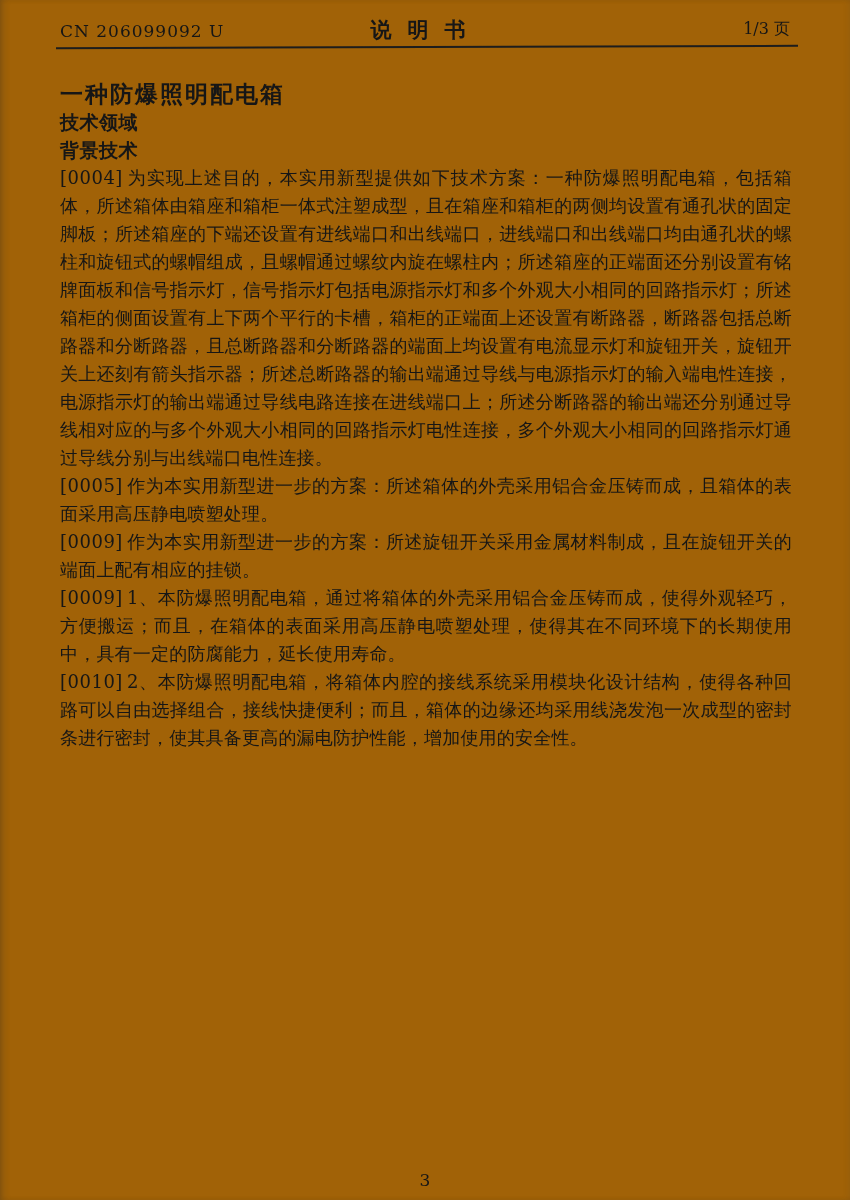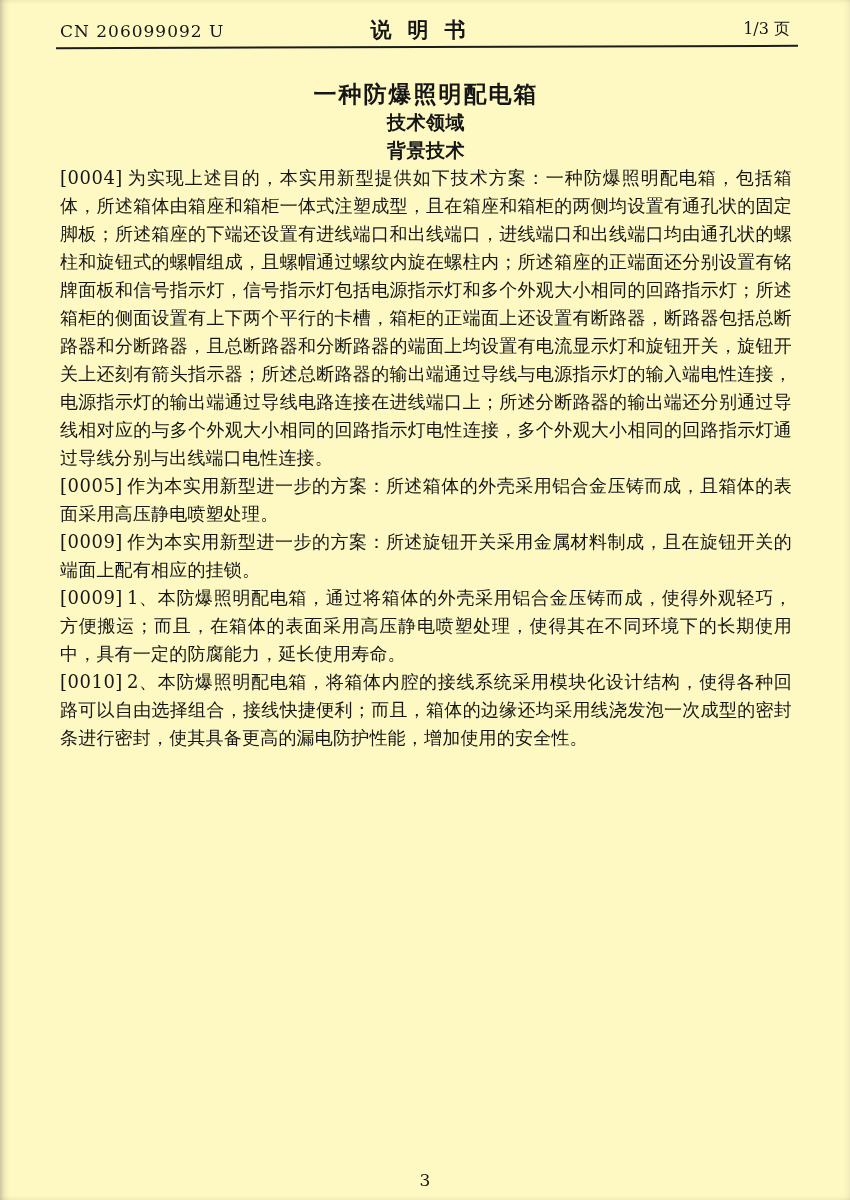--- a/index.html
+++ b/index.html
@@ -5,21 +5,21 @@
   html, body {
     margin: 0;
     padding: 0;
     background: #e9e7e3;
   }
   .page {
     position: relative;
     width: 850px;
     height: 1200px;
     margin: 0 auto;
-    background: #fef9c3;
+    background: #a16207;
     color: #161616;
     font-family: "DejaVu Serif", "Liberation Serif", serif;
     overflow: hidden;
     box-shadow: inset 6px 0 10px -6px rgba(40,40,40,.45), inset -3px 0 8px -5px rgba(60,60,60,.25);
     box-sizing: border-box;
     padding: 16px 58px 0 60px;
   }
   .hdr {
     position: relative;
     height: 28px;
@@ -49,33 +49,32 @@
     font-size: 16px;
   }
   .hrule {
     height: 0;
     border-bottom: 2.5px solid #1d1d1d;
     transform: rotate(-0.18deg);
     margin: 2px -6px 0 -4px;
   }
   h1.title {
     margin: 32px 0 0 0;
-    text-align: center;
+    text-align: left;
     font-size: 23px;
     font-weight: bold;
     letter-spacing: 2px;
     line-height: 28px;
   }
   h2.sec {
     margin: 0;
     font-size: 19px;
     font-weight: bold;
     line-height: 28px;
     letter-spacing: 0.5px;
-    text-align: center;
   }
   .sec-1 { margin-top: 30px; }
   .sec-2 { margin-top: 30px; }
   .sec-3 { margin-top: 34px; }
   p.para {
     margin: 0;
     font-size: 18px;
     line-height: 28px;
     text-align: justify;
     letter-spacing: 0.2px;

